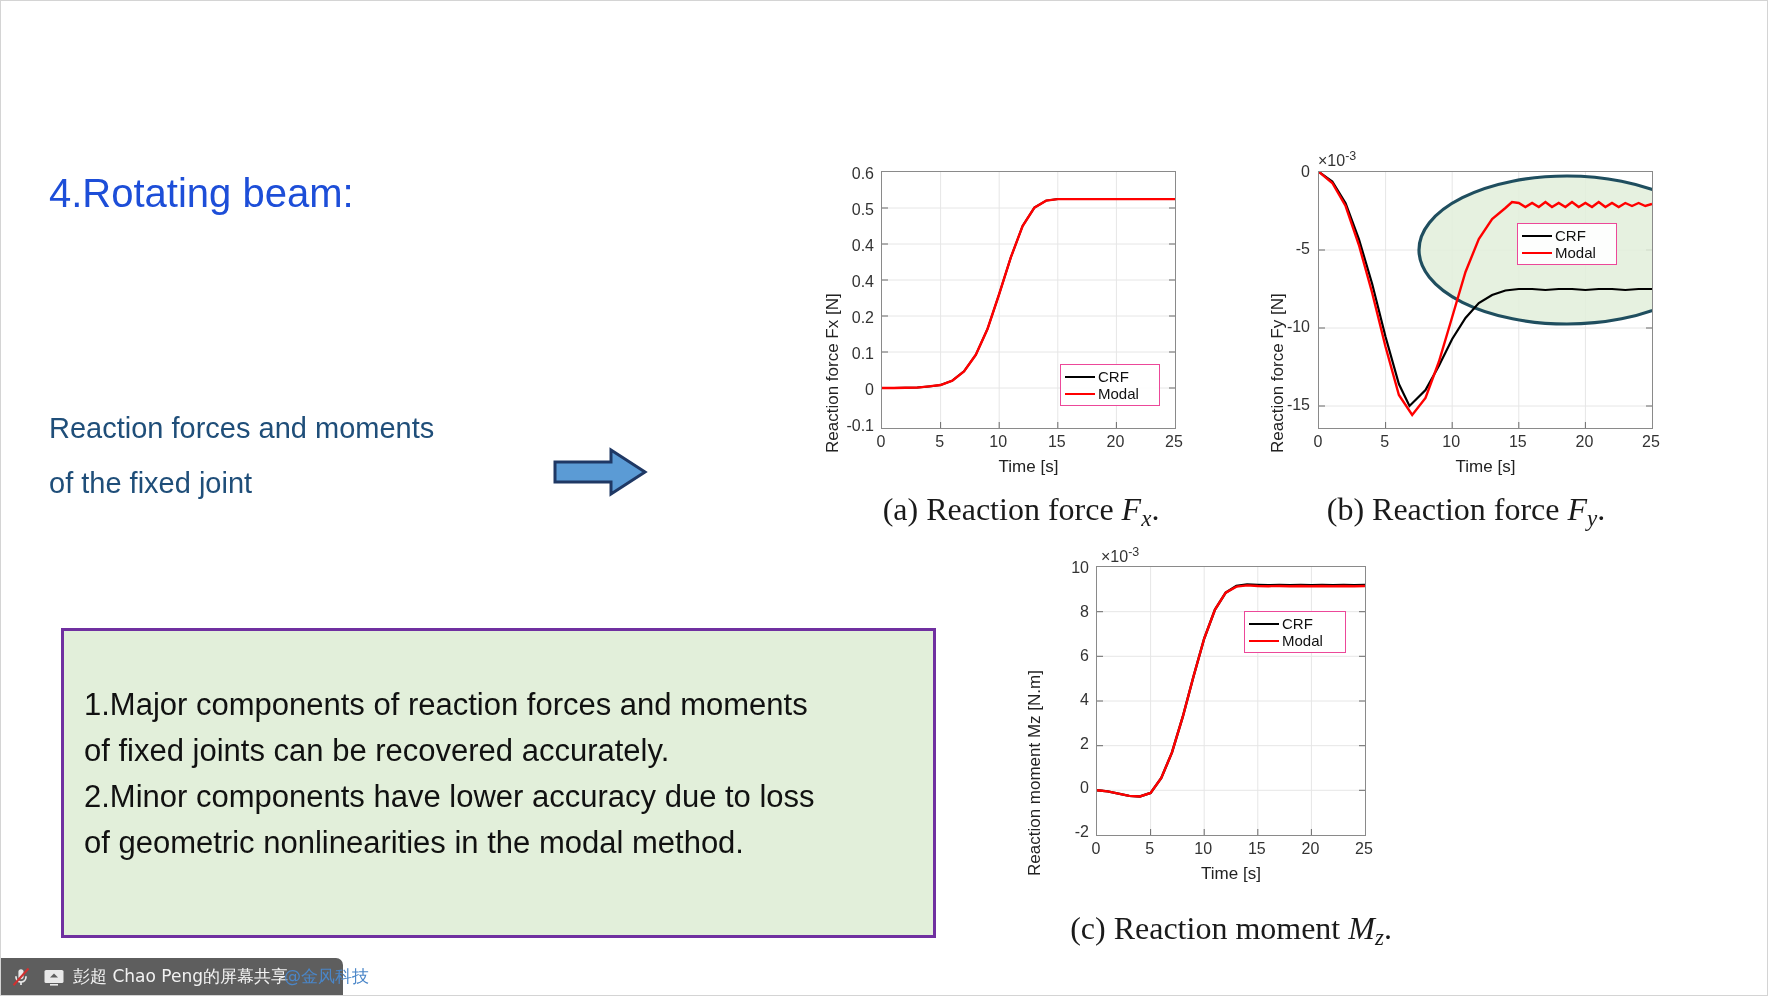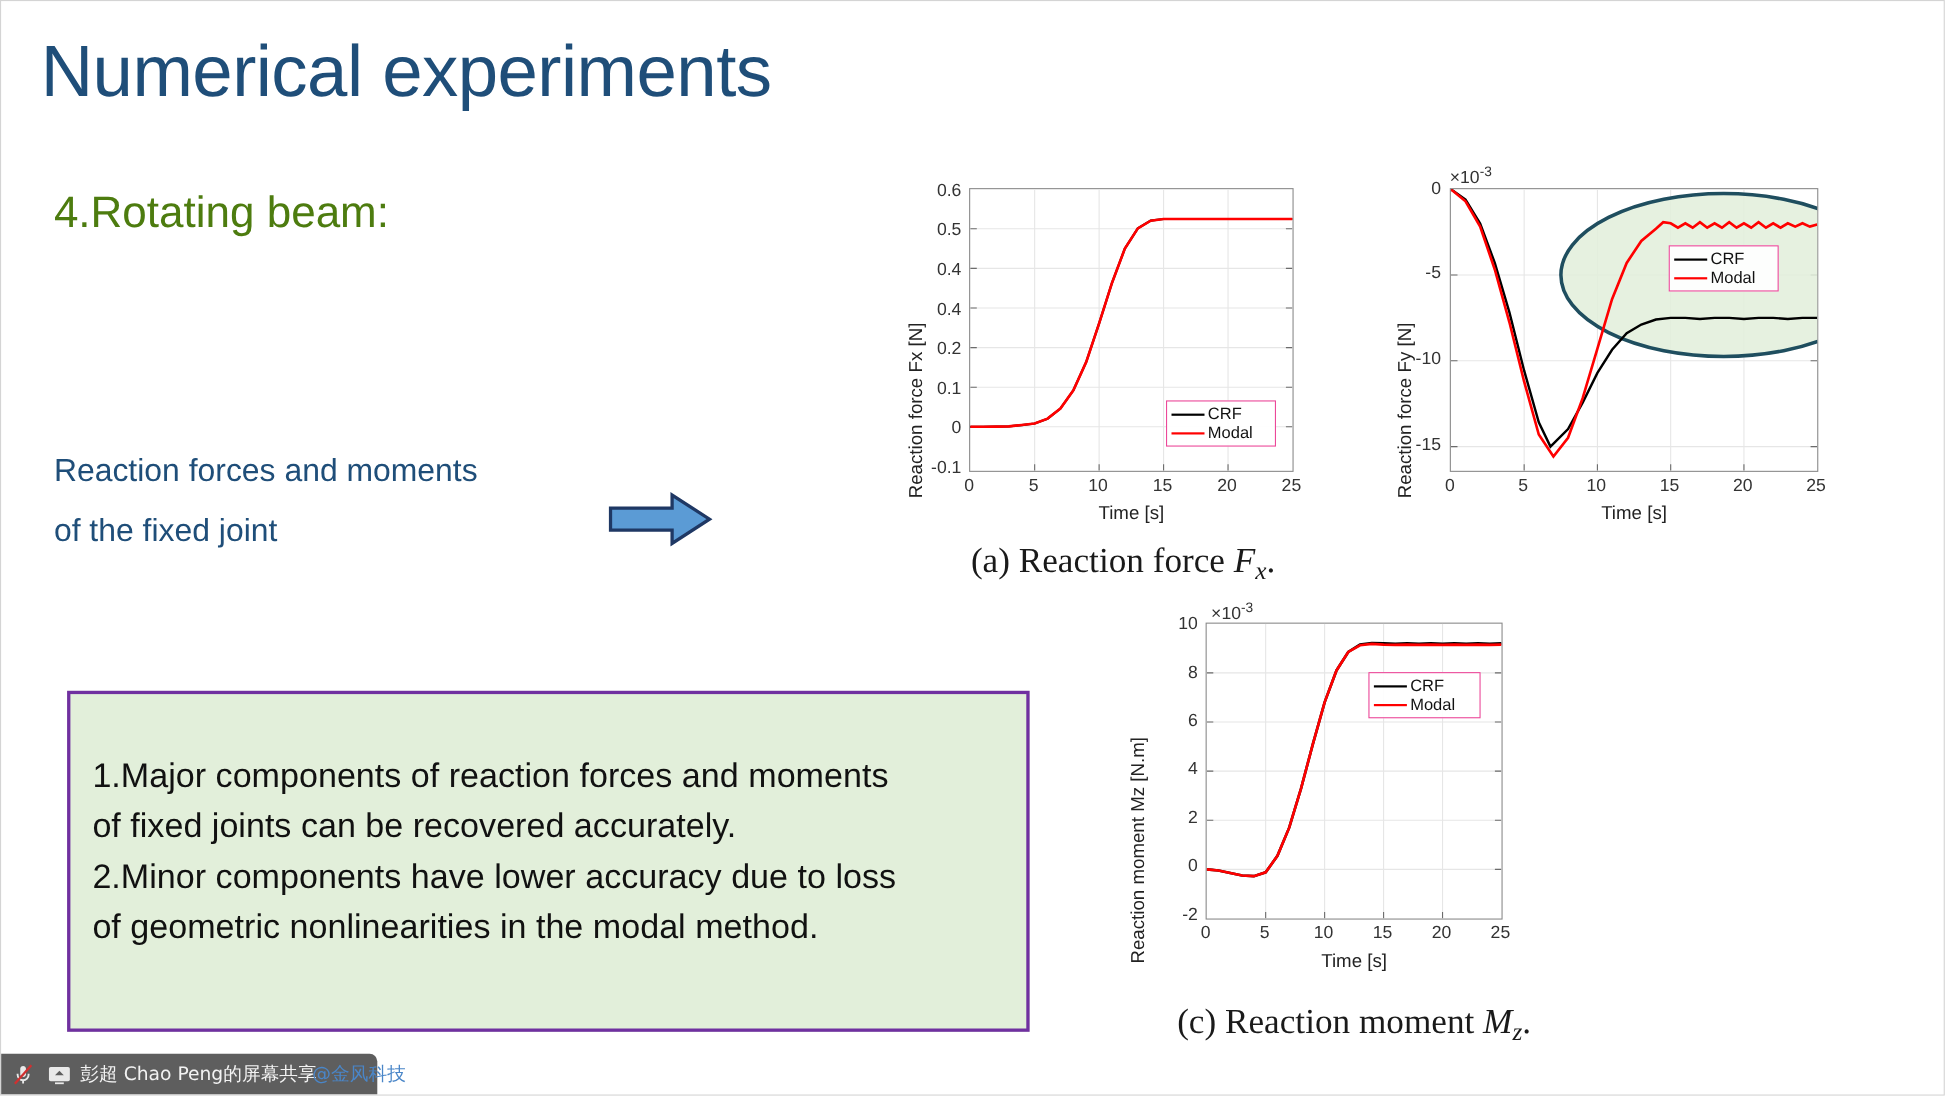--- a/index.html
+++ b/index.html
@@ -30,21 +30,21 @@
     line-height: 1.0;
     color: #1F4E79;
     font-family: "Liberation Sans", sans-serif;
     white-space: nowrap;
     letter-spacing: -0.5px;
   }
   .subtitle {
     position: absolute;
     left: 48px; top: 170px;
     font-size: 40px;
-    color: #4d7c0f;
+    color: #1d4ed8;
     white-space: nowrap;
   }
   .caption-left {
     position: absolute;
     left: 48px; top: 400px;
     width: 520px;
     font-size: 29px;
     line-height: 1.9;
     color: #1F4E79;
   }
@@ -183,21 +183,20 @@
     white-space: nowrap;
     font-family: "DejaVu Sans", sans-serif;
     margin-left: -4px;
   }
 </style>
 </head>
 <body>
 
 <div id="slide">
 
-  <div class="slide-title">Numerical experiments</div>
   <div class="subtitle">4.Rotating beam:</div>
 
   <div class="caption-left">
     <div>Reaction forces and moments</div>
     <div>of the fixed joint</div>
   </div>
 
   <div class="arrow-wrap">
     <svg width="95" height="50" viewBox="0 0 95 50">
       <polygon points="2,15 58,15 58,3 92,25 58,47 58,35 2,35" fill="#5B9BD5" stroke="#1F3864" stroke-width="3" stroke-linejoin="miter"></polygon>
@@ -351,20 +350,23 @@
 
     <div class="tick-x" style="left:46px; top:262px; width:32px;">0</div>
     <div class="tick-x" style="left:112.6px; top:262px; width:32px;">5</div>
     <div class="tick-x" style="left:179.2px; top:262px; width:32px;">10</div>
     <div class="tick-x" style="left:245.8px; top:262px; width:32px;">15</div>
     <div class="tick-x" style="left:312.4px; top:262px; width:32px;">20</div>
     <div class="tick-x" style="left:379px; top:262px; width:32px;">25</div>
 
     <div class="xlab" style="left:62px; top:286px; width:335px;">Time [s]</div>
 
+    <div class="fig-caption" style="left:-10px; top:320px; width:440px;">
+      <span>(b) Reaction force </span><i>F</i><span class="sub">y</span><span>.</span>
+    </div>
   </div>
 
   <div class="figure" style="left:1010px; top:565px; width:440px; height:330px;">
 
     <div class="ylab" style="left:14px; top:310px;">Reaction moment Mz [N.m]</div>
 
     <div class="exp-label" style="left:90px; top:-21px;">
       ×10<sup>-3</sup>
     </div>
 

